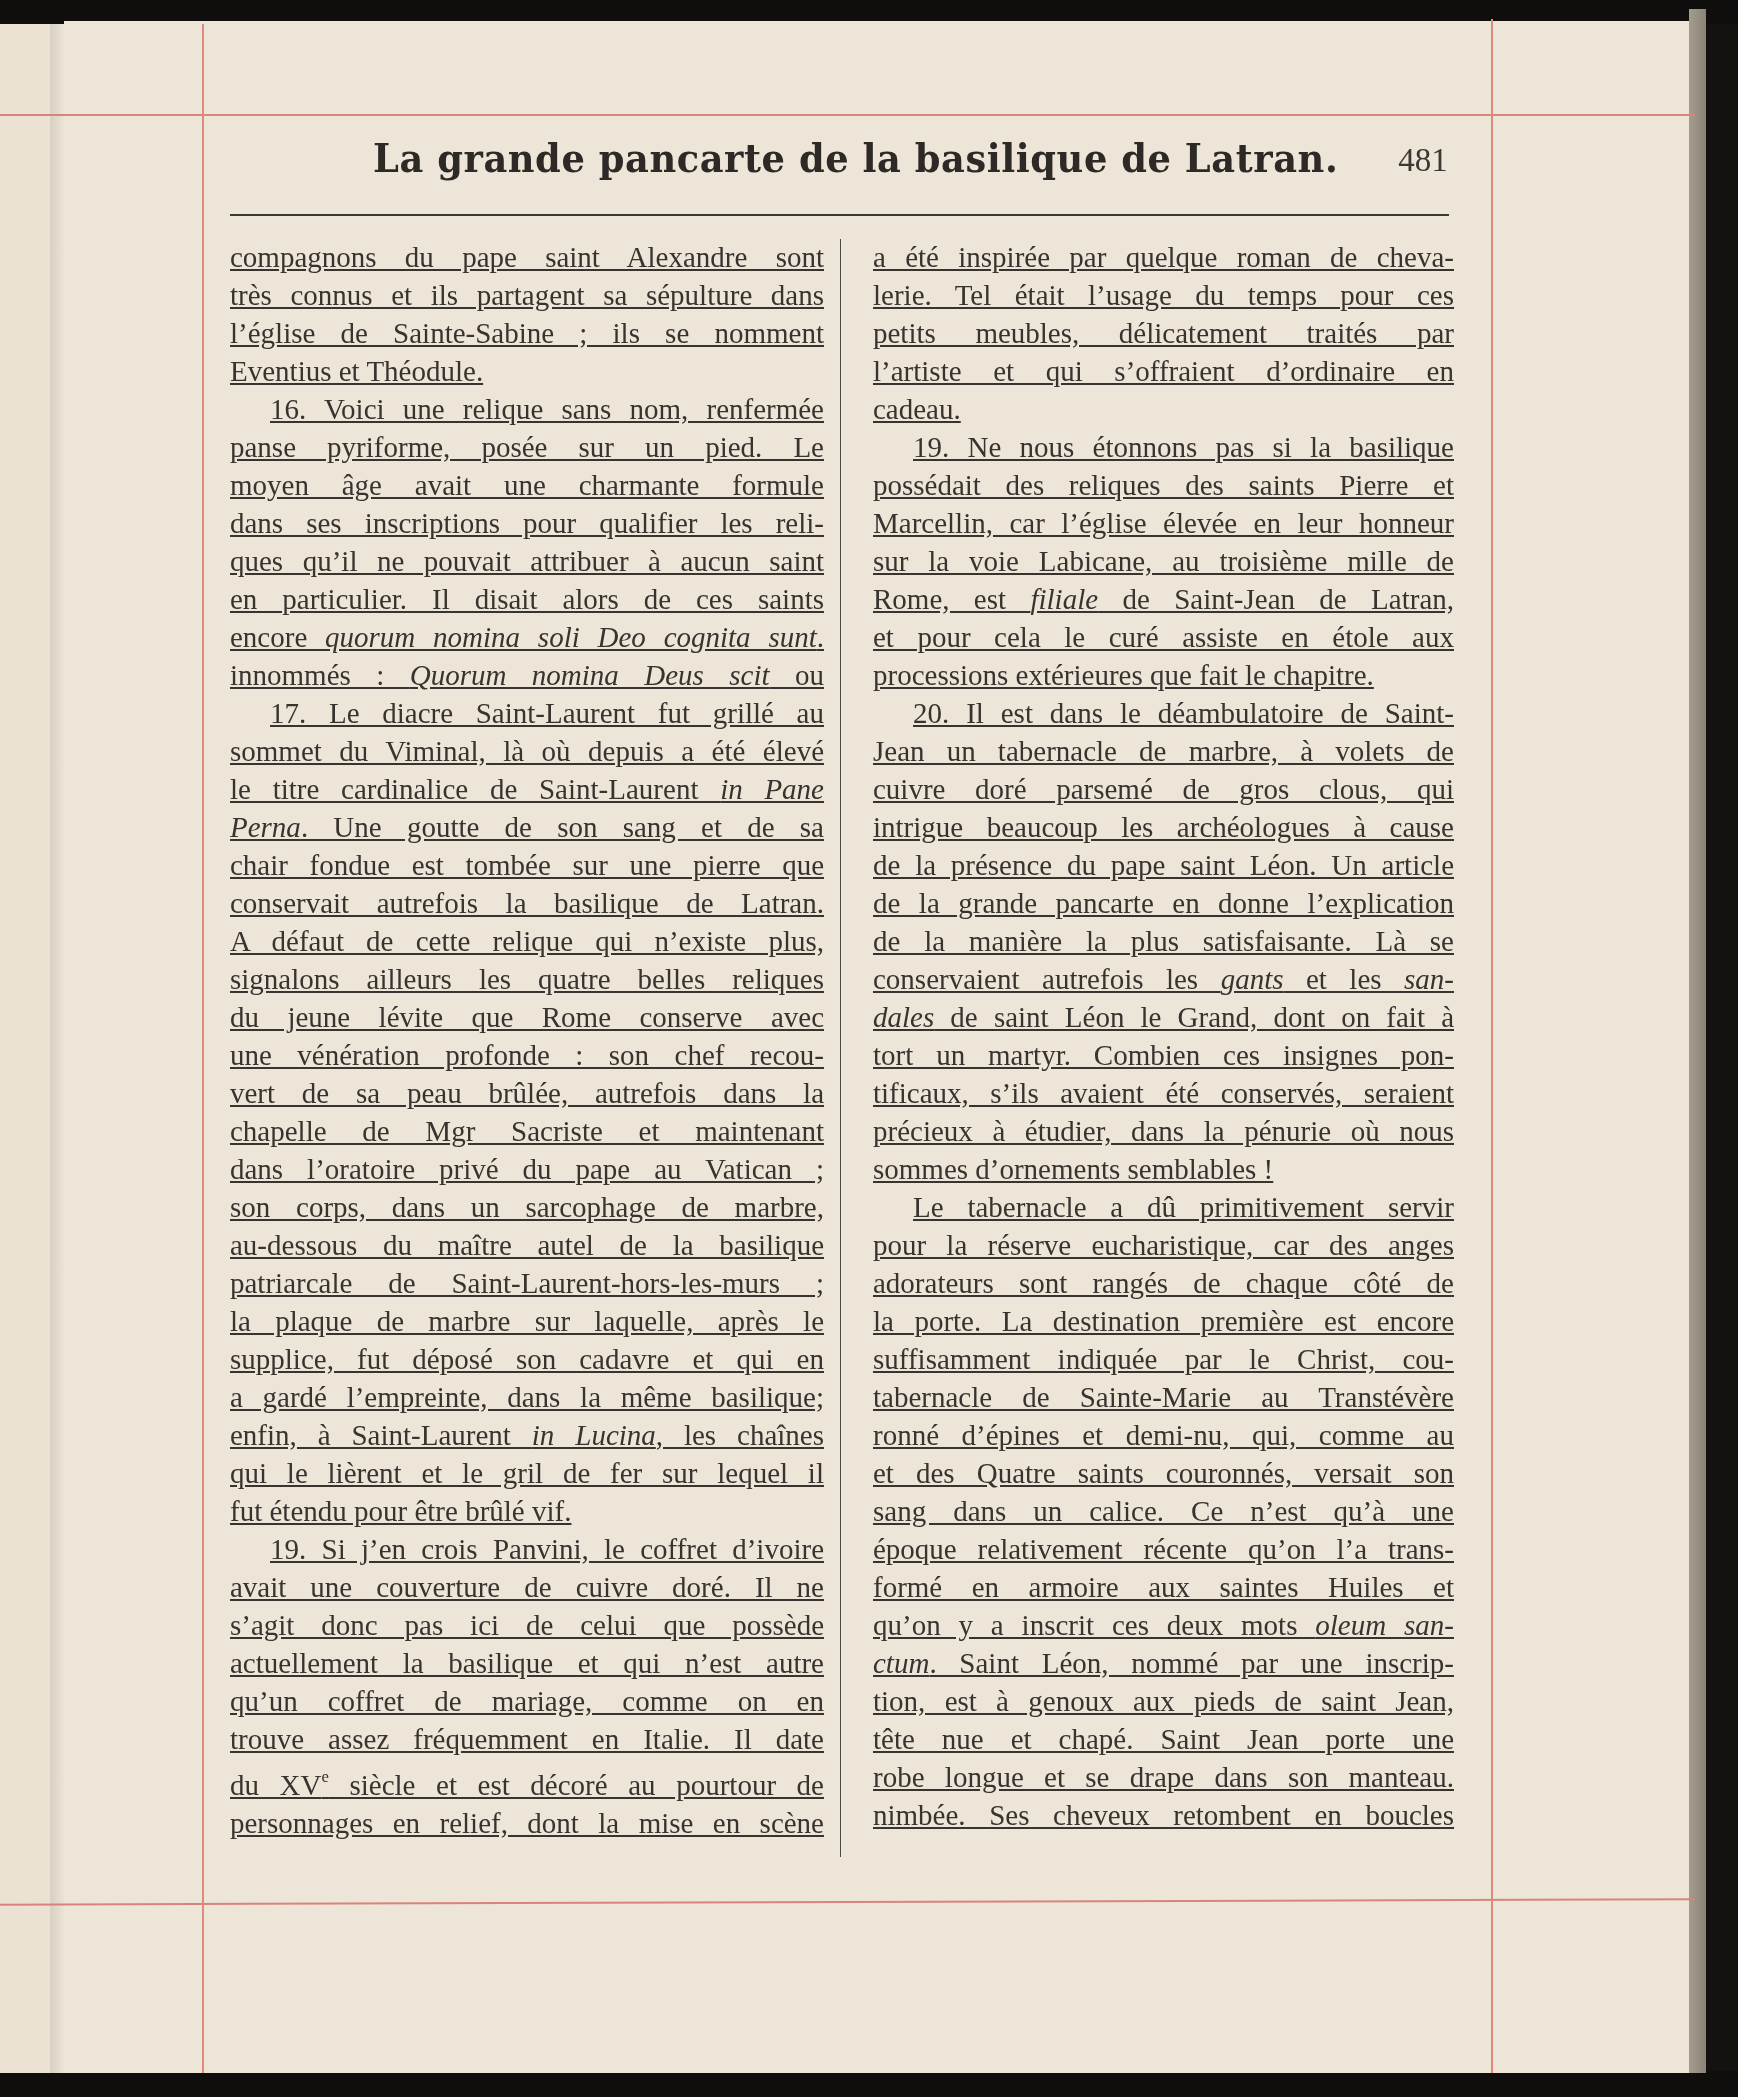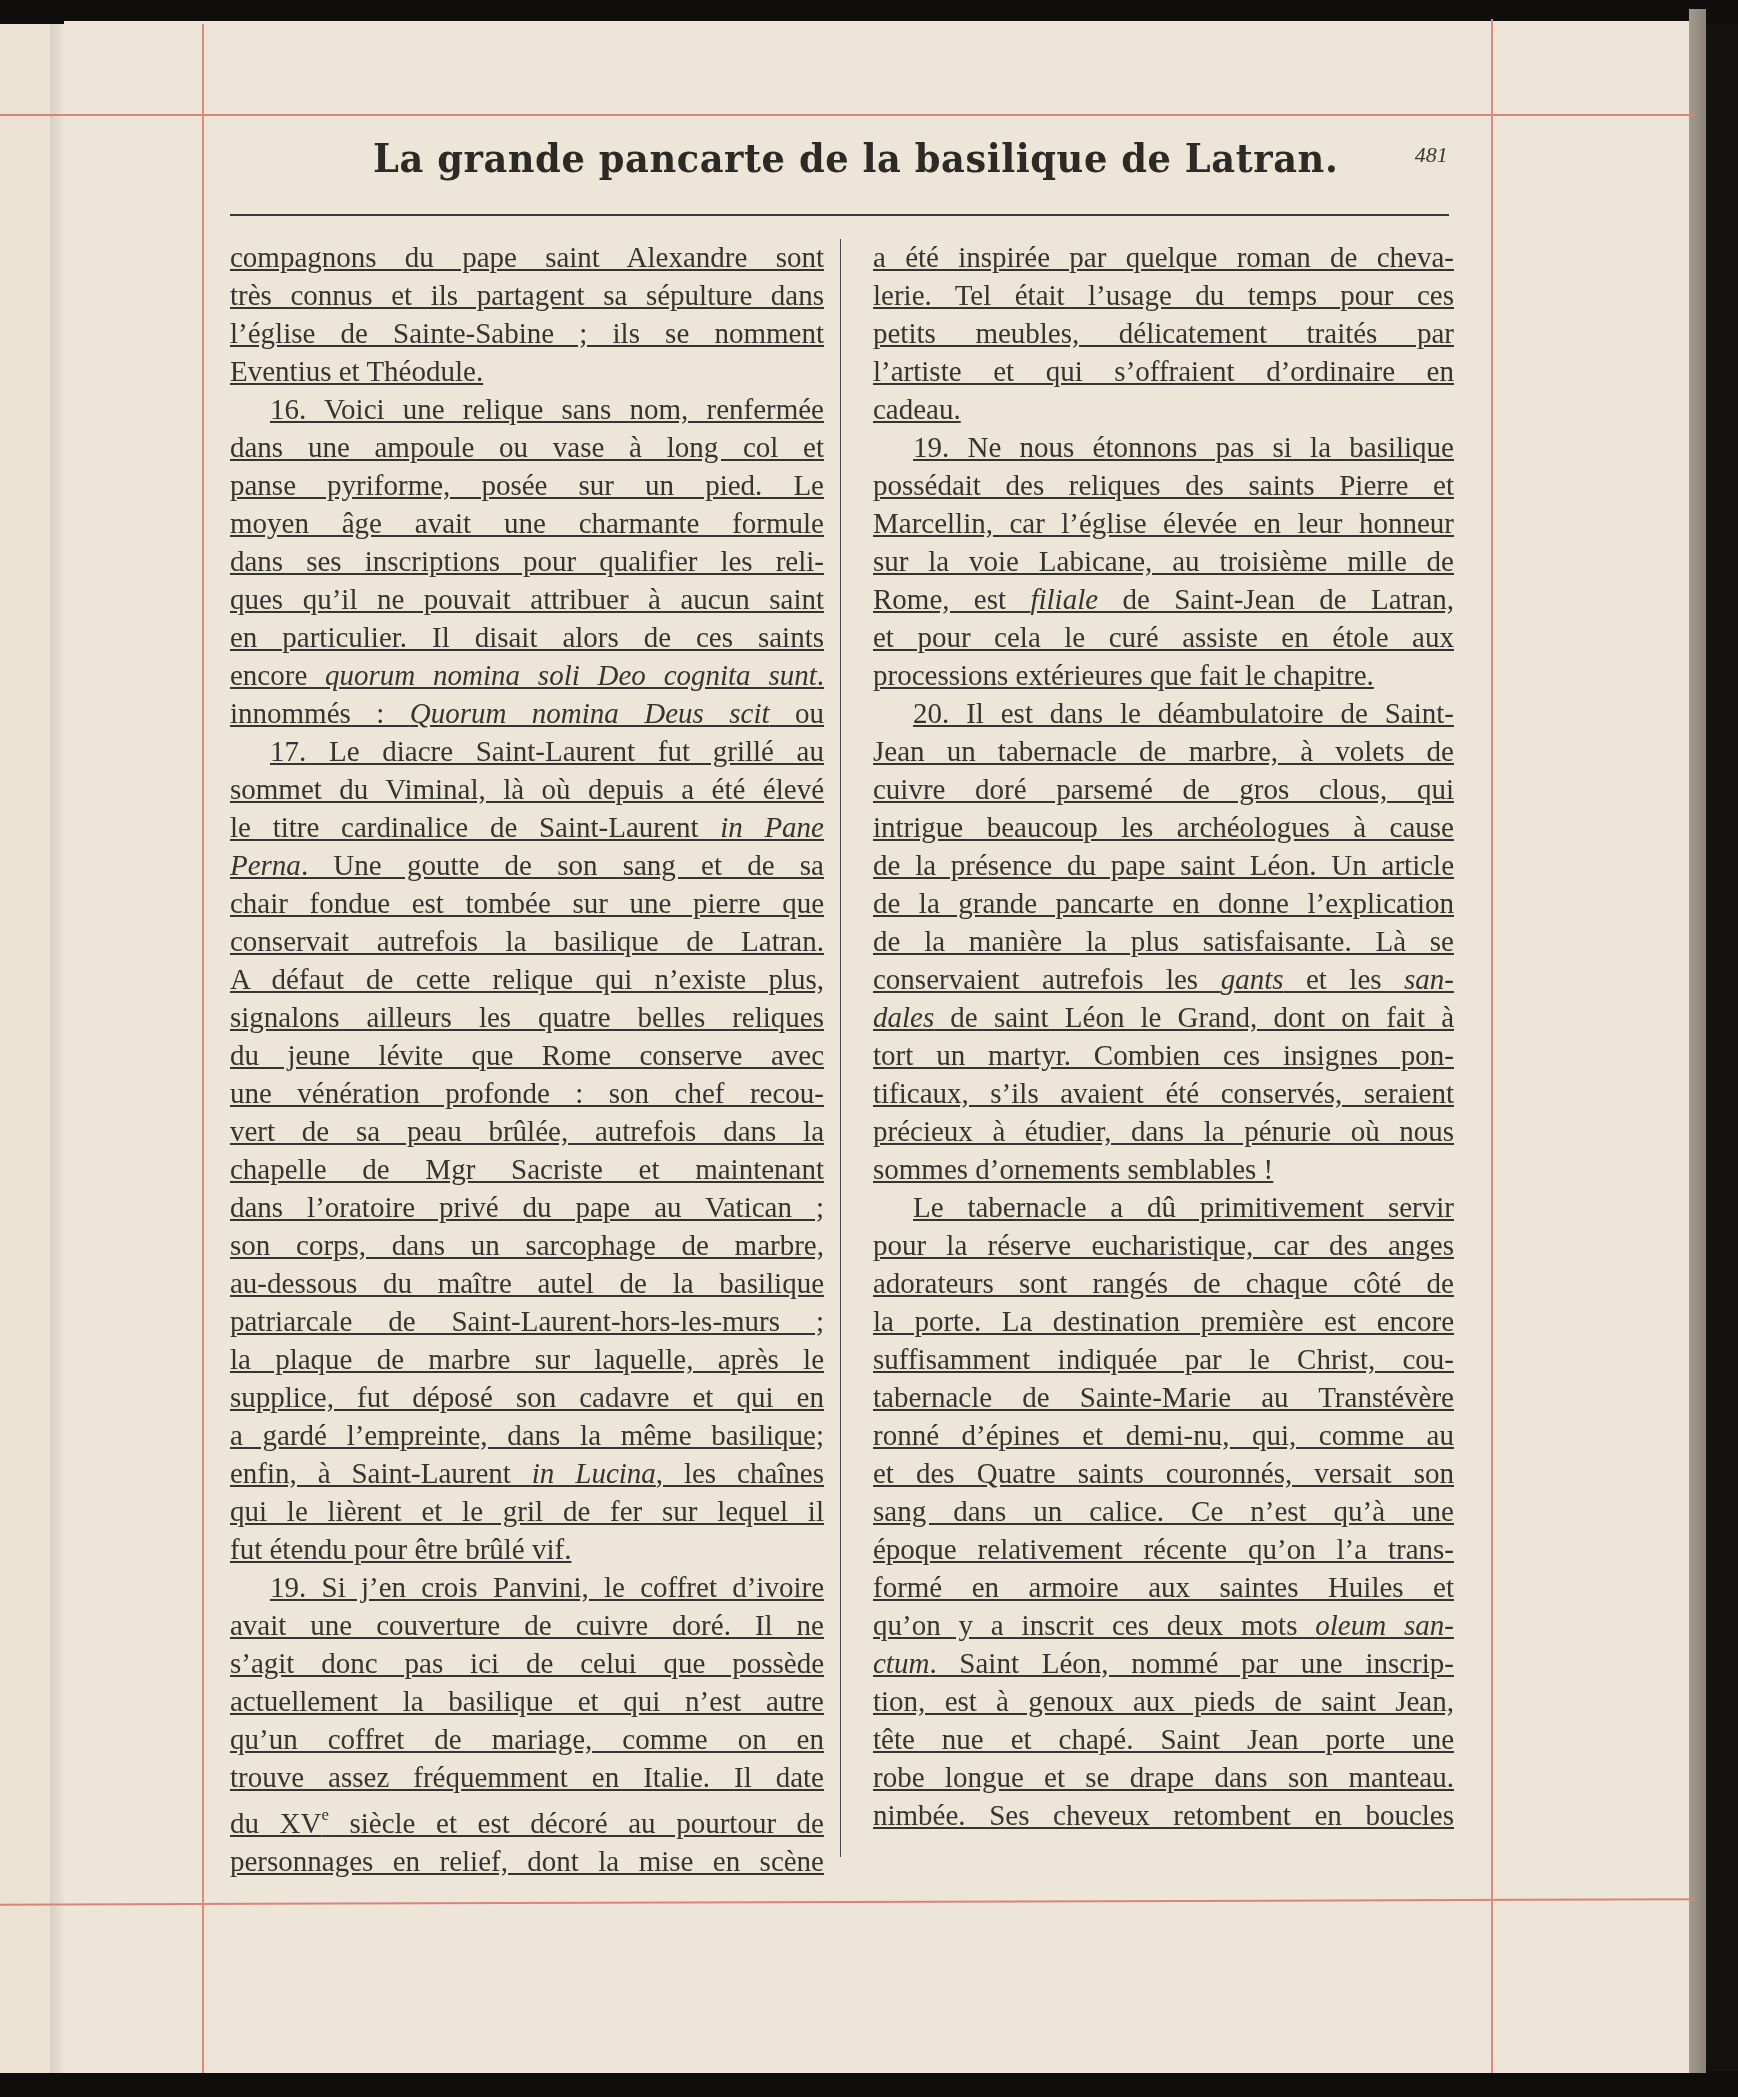--- a/index.html
+++ b/index.html
@@ -35,21 +35,21 @@
   }
   .header-title {
     position: absolute; left: 39px; top: 6.4px;
     font-family: "DejaVu Serif", serif; font-weight: bold;
     font-size: 40px; letter-spacing: 0.6px; color: #2c2926;
     transform: scaleX(0.92); transform-origin: left center;
     white-space: nowrap;
   }
   .page-number {
     position: absolute; right: 3.2px; top: 14px;
-    font-size: 22px; color: #3b3733; font-style: italic;
+    font-size: 33px; color: #3b3733;
   }
   .header-rule {
     position: absolute; left: 230px; top: 214px; width: 1219px; height: 1.9px; background: #3b3733;
   }
   .col-divider {
     position: absolute; left: 840px; top: 239px; width: 1.3px; height: 1618px; background: #4b4743;
   }
   .column {
     position: absolute; top: 238px;
     font-size: 29px; line-height: 38px; color: #37332f;
@@ -86,21 +86,20 @@
 </div>
 <div class="header-rule"></div>
 <div class="col-divider"></div>
 
 <div class="column col-left" id="col-left">
     <div class="line"><span>compagnons du pape saint Alexandre sont</span></div>
     <div class="line"><span>très connus et ils partagent sa sépulture dans</span></div>
     <div class="line"><span>l’église de Sainte-Sabine ; ils se nomment</span></div>
     <div class="line last"><span>Eventius et Théodule.</span></div>
     <div class="line indent"><span>16. Voici une relique sans nom, renfermée</span></div>
-    <div class="line"><span>dans une ampoule ou vase à long col et</span></div>
     <div class="line"><span>panse pyriforme, posée sur un pied. Le</span></div>
     <div class="line"><span>moyen âge avait une charmante formule</span></div>
     <div class="line"><span>dans ses inscriptions pour qualifier les reli-</span></div>
     <div class="line"><span>ques qu’il ne pouvait attribuer à aucun saint</span></div>
     <div class="line"><span>en particulier. Il disait alors de ces saints</span></div>
     <div class="line"><span>encore </span><span class="it">quorum nomina soli Deo cognita sunt</span><span>.</span></div>
     <div class="line"><span>innommés : </span><span class="it">Quorum nomina Deus scit</span><span> ou</span></div>
     <div class="line indent"><span>17. Le diacre Saint-Laurent fut grillé au</span></div>
     <div class="line"><span>sommet du Viminal, là où depuis a été élevé</span></div>
     <div class="line"><span>le titre cardinalice de Saint-Laurent </span><span class="it">in Pane</span><span></span></div>

